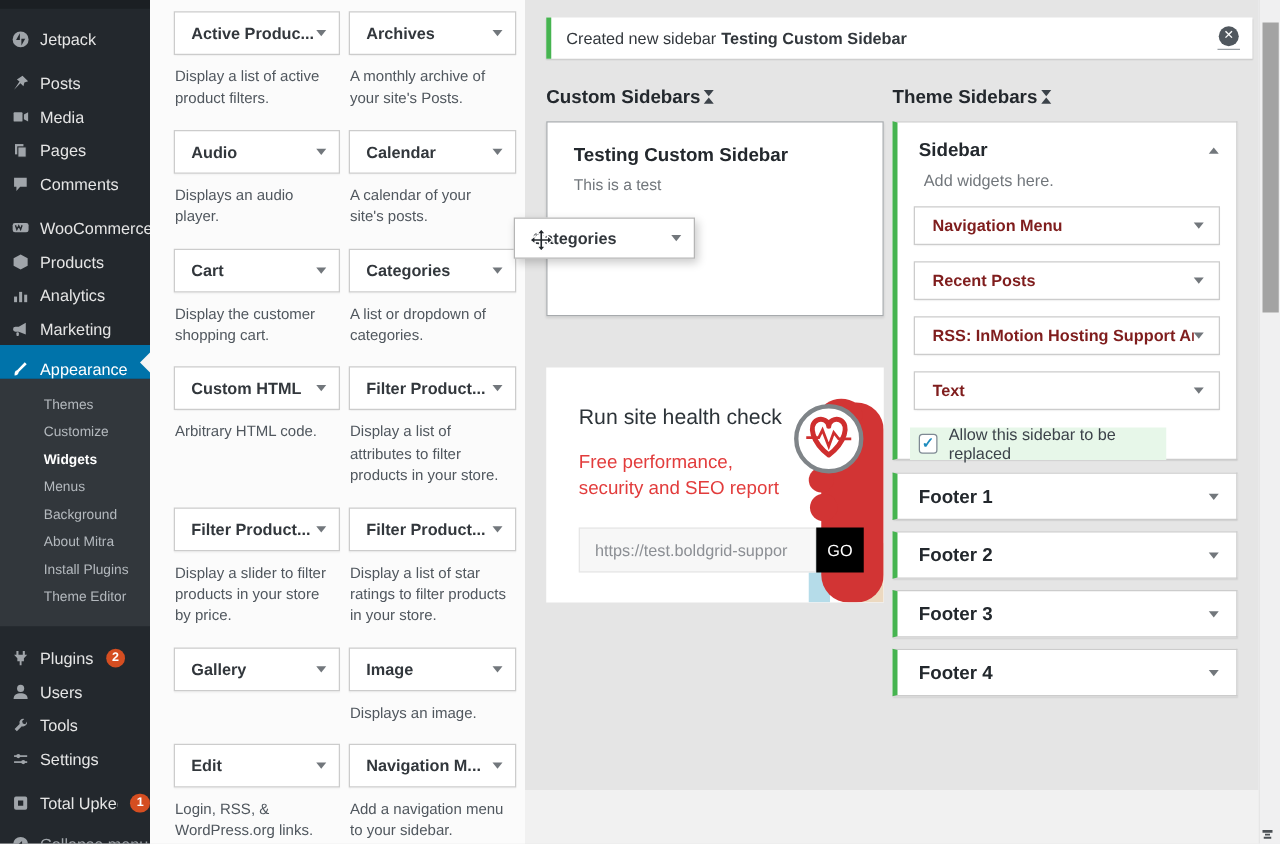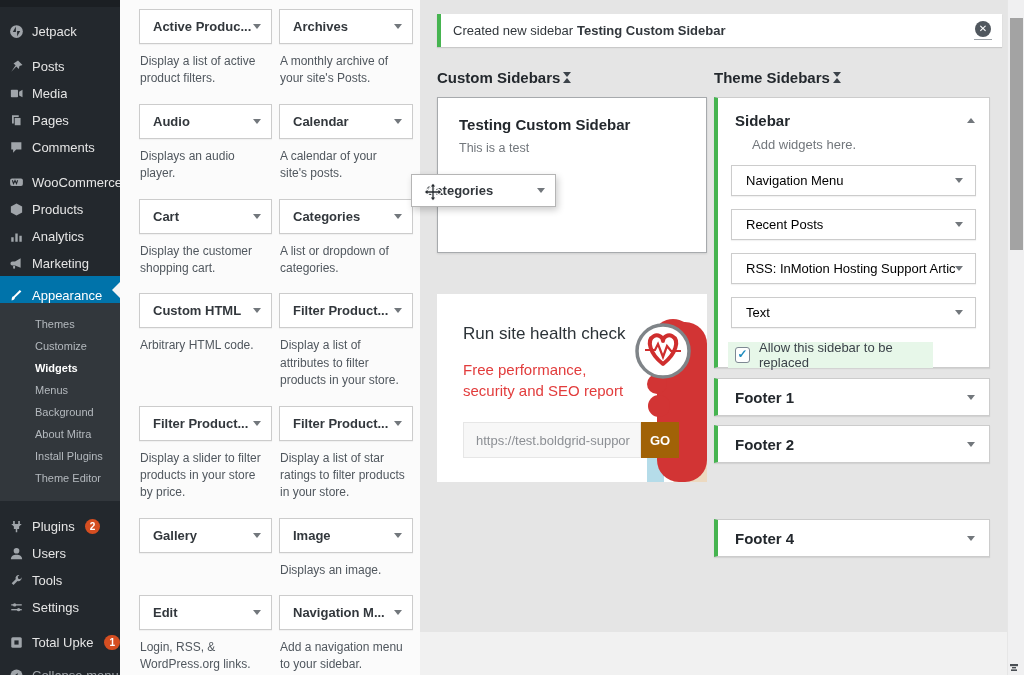--- a/index.html
+++ b/index.html
@@ -63,37 +63,37 @@
            border-left:1px solid #e2e2e2;cursor:pointer}
   .cc-trash{width:33px;border-left:1px solid #e2e2e2;display:flex;justify-content:center;cursor:pointer}
   .cc-trash svg{margin-top:13px}
 
   
   .ad-card{position:absolute;left:17px;top:294px;width:270px;height:188px;background:#fff;overflow:hidden}
   .ad-title{margin:30px 0 0 26px;font-size:17px;font-weight:normal;color:#2c3338;position:relative;z-index:2}
   .ad-red{margin:15px 0 0 26px;font-size:15px;color:#e23c3c;line-height:1.4;position:relative;z-index:2}
   .ad-row{position:absolute;left:26px;top:128px;display:flex;z-index:2}
   .ad-input{width:164px;height:34px;background:#f7f7f7;border:1px solid #e6e6e6;font-size:13px;
-            color:#8c8f94;padding:0 0 0 12px;font-family:"Liberation Sans",sans-serif;outline:none}
+            color:#8c8f94;padding:0 12px 0 12px;font-family:"Liberation Sans",sans-serif;outline:none}
   .ad-input::placeholder{color:#8c8f94;opacity:1}
-  .ad-go{width:38px;height:36px;background:#a16207;color:#fff;display:flex;align-items:center;
-         justify-content:center;font-size:13px;font-weight:bold;cursor:pointer}
+  .ad-go{width:38px;height:36px;background:#000000;color:#fff;display:flex;align-items:center;
+         justify-content:center;font-size:13px;font-weight:normal;cursor:pointer}
   .ad-illus{position:absolute;right:0;top:0;z-index:1}
 
   
   .ts-panel{position:absolute;left:294px;top:97px;width:276px;height:271px;background:#fff;
             border:1px solid #ccc;border-left:4px solid #46b450;box-shadow:0 1px 1px rgba(0,0,0,.08);
             box-sizing:border-box}
   .ts-head{margin:14px 14px 0 17px;display:flex;align-items:center;cursor:pointer}
   .ts-head .t{flex:1;font-size:15px;font-weight:bold;color:#23282d}
-  .ts-hint{margin:8px 34px 0;font-size:13px;color:#72777c}
+  .ts-hint{margin:8px 21px 0;font-size:13px;color:#72777c}
   .ts-widget{margin:13px 13px 0;height:29px;border:1px solid #ccc;background:#fff;
              box-shadow:0 1px 1px rgba(0,0,0,.05);display:flex;align-items:center;
              padding:0 12px 0 14px;cursor:pointer}
-  .ts-widget .t{flex:1;font-size:13px;font-weight:normal;color:#000000;white-space:nowrap;overflow:hidden}
+  .ts-widget .t{flex:1;font-size:13px;font-weight:bold;color:#7f1d1d;white-space:nowrap;overflow:hidden}
   .ts-check{margin:14px 0 0 10px;width:198px;height:26px;background:#e7f7e9;display:flex;
             align-items:center;gap:9px;padding-left:7px;cursor:pointer}
   .cbox{width:14px;height:14px;background:#fff;border:1px solid #7e8993;border-radius:3px;
         text-align:center;line-height:13px;font-size:12px;font-weight:bold;color:#1e8cbe}
   .cbox::before{content:"✓"}
   .ts-check .t{font-size:13px;color:#3c434a}
   .ts-footer{position:absolute;left:294px;width:276px;height:38px;background:#fff;border:1px solid #ccc;
              border-left:4px solid #46b450;box-shadow:0 1px 1px rgba(0,0,0,.08);box-sizing:border-box;
              display:flex;align-items:center;padding:0 14px 0 17px;cursor:pointer}
   .ts-footer .t{flex:1;font-size:15px;font-weight:bold;color:#23282d}
@@ -445,20 +445,24 @@
   </div>
 
   <div class="ts-footer f0">
     <span class="t">Footer 1</span>
     <span class="arr-dn"></span>
   </div>
   <div class="ts-footer f1">
     <span class="t">Footer 2</span>
     <span class="arr-dn"></span>
   </div>
+  <div class="ts-footer f2">
+    <span class="t">Footer 3</span>
+    <span class="arr-dn"></span>
+  </div>
   <div class="ts-footer f3">
     <span class="t">Footer 4</span>
     <span class="arr-dn"></span>
   </div>
 </section>
 
 <div class="drag-widget">
   <span class="t">Categories</span>
   <span class="arr-dn"></span>
 </div>

